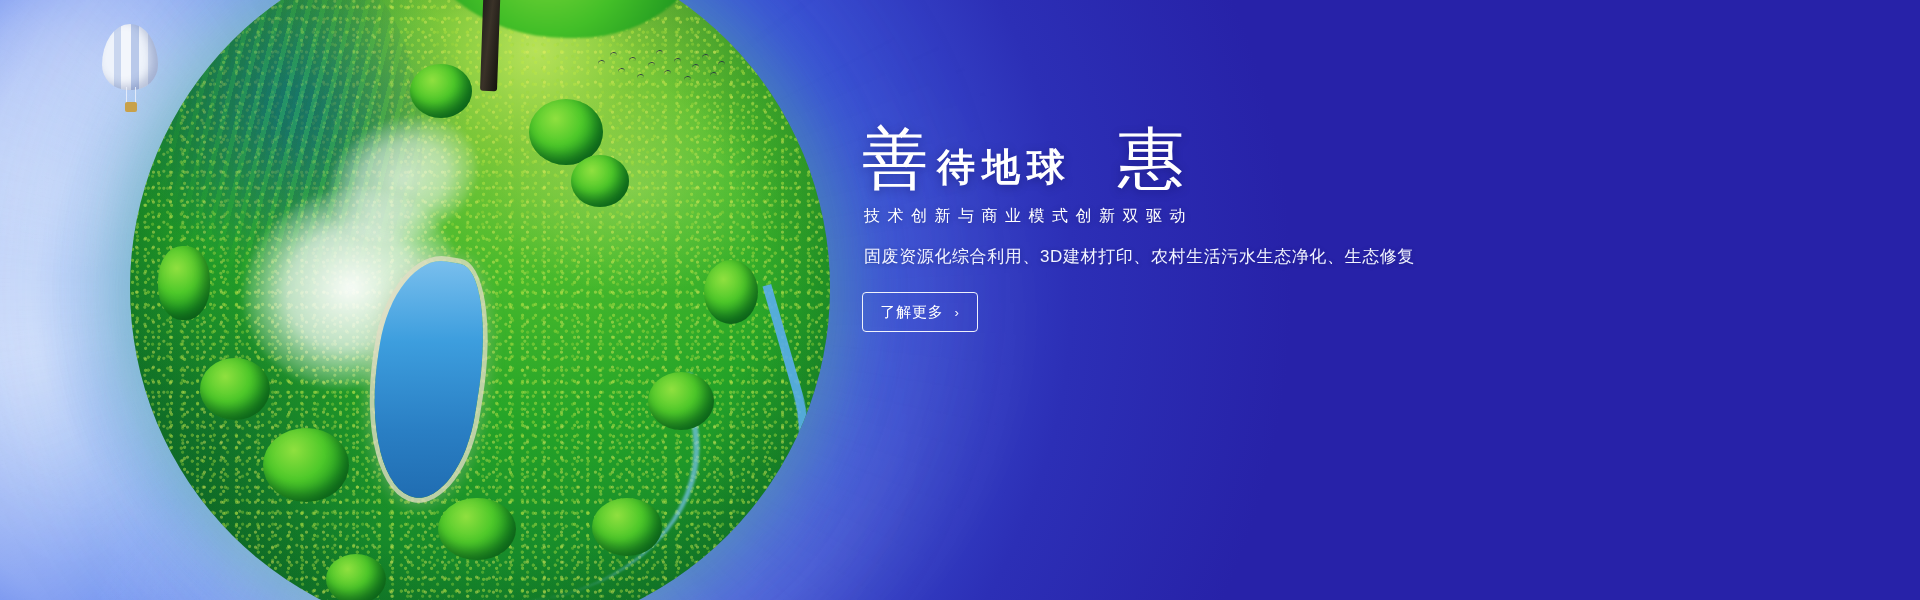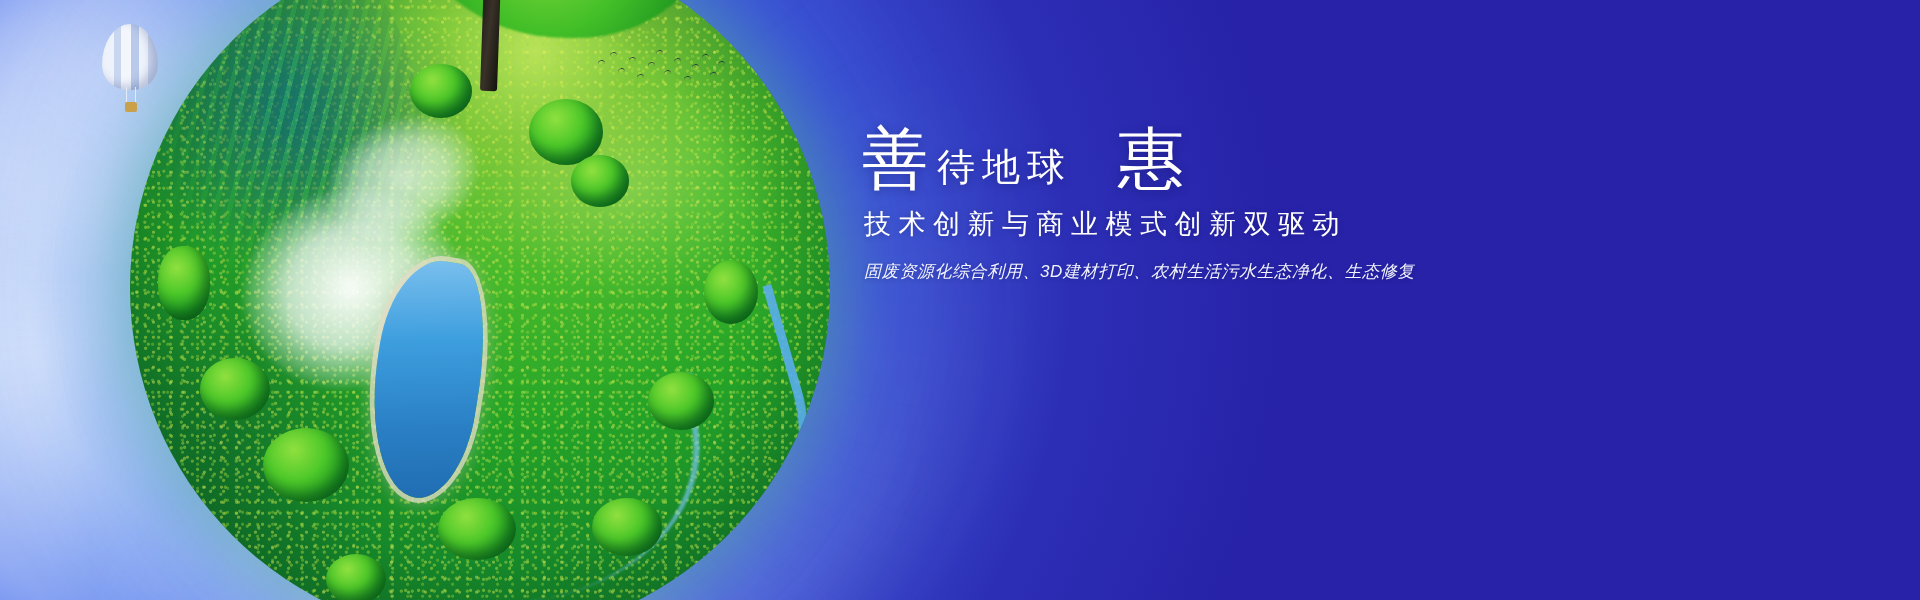--- a/index.html
+++ b/index.html
@@ -222,43 +222,42 @@
     font-family:"DejaVu Serif","Liberation Serif",serif;
     font-size:66px;
     line-height:1;
     font-weight:400;
     letter-spacing:0;
   }
   .title-small {
     font-family:"DejaVu Serif","Liberation Serif",serif;
     font-size:38px;
     line-height:1;
-    font-weight:400;
+    font-weight:700;
     letter-spacing:7px;
     padding:0 0 6px 9px;
   }
   .title-gap { width:46px; }
 
   .subtitle {
-    font-size:27px;
+    font-size:16px;
     letter-spacing:7.5px;
     font-weight:400;
     color:#ffffff;
     margin:4px 0 18px 2px;
     white-space:nowrap;
     text-shadow:0 1px 6px rgba(10,10,60,.30);
   }
   .desc {
     font-size:17px;
     letter-spacing:.6px;
     color:#f2f4ff;
     margin:0 0 24px 2px;
     white-space:nowrap;
     text-shadow:0 1px 5px rgba(10,10,60,.30);
-    font-style:italic;
   }
   .cta {
     display:inline-flex;
     align-items:center;
     justify-content:center;
     gap:11px;
     width:116px; height:40px;
     border:1px solid rgba(255,255,255,.92);
     border-radius:4px;
     background:transparent;
@@ -336,15 +335,19 @@
       <span class="title-big">善</span>
       <span class="title-small">待地球</span>
       <span class="title-gap"></span>
       <span class="title-big">惠</span>
     </div>
 
     <div class="subtitle">技术创新与商业模式创新双驱动</div>
 
     <div class="desc">固废资源化综合利用、3D建材打印、农村生活污水生态净化、生态修复</div>
 
+    <button class="cta">
+      <span>了解更多</span>
+      <span class="chev">›</span>
+    </button>
 
   </div>
 </div>
 
 </body></html>

